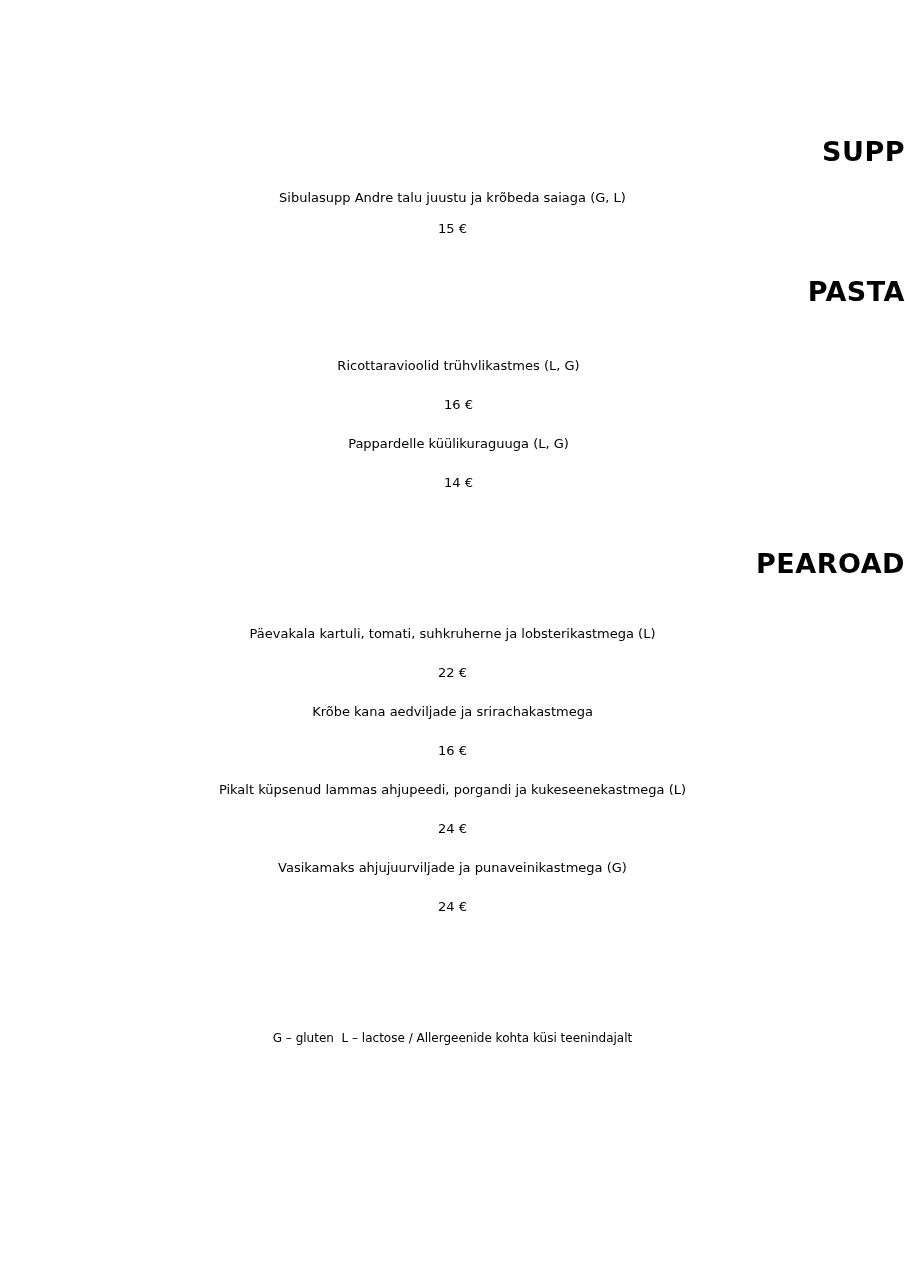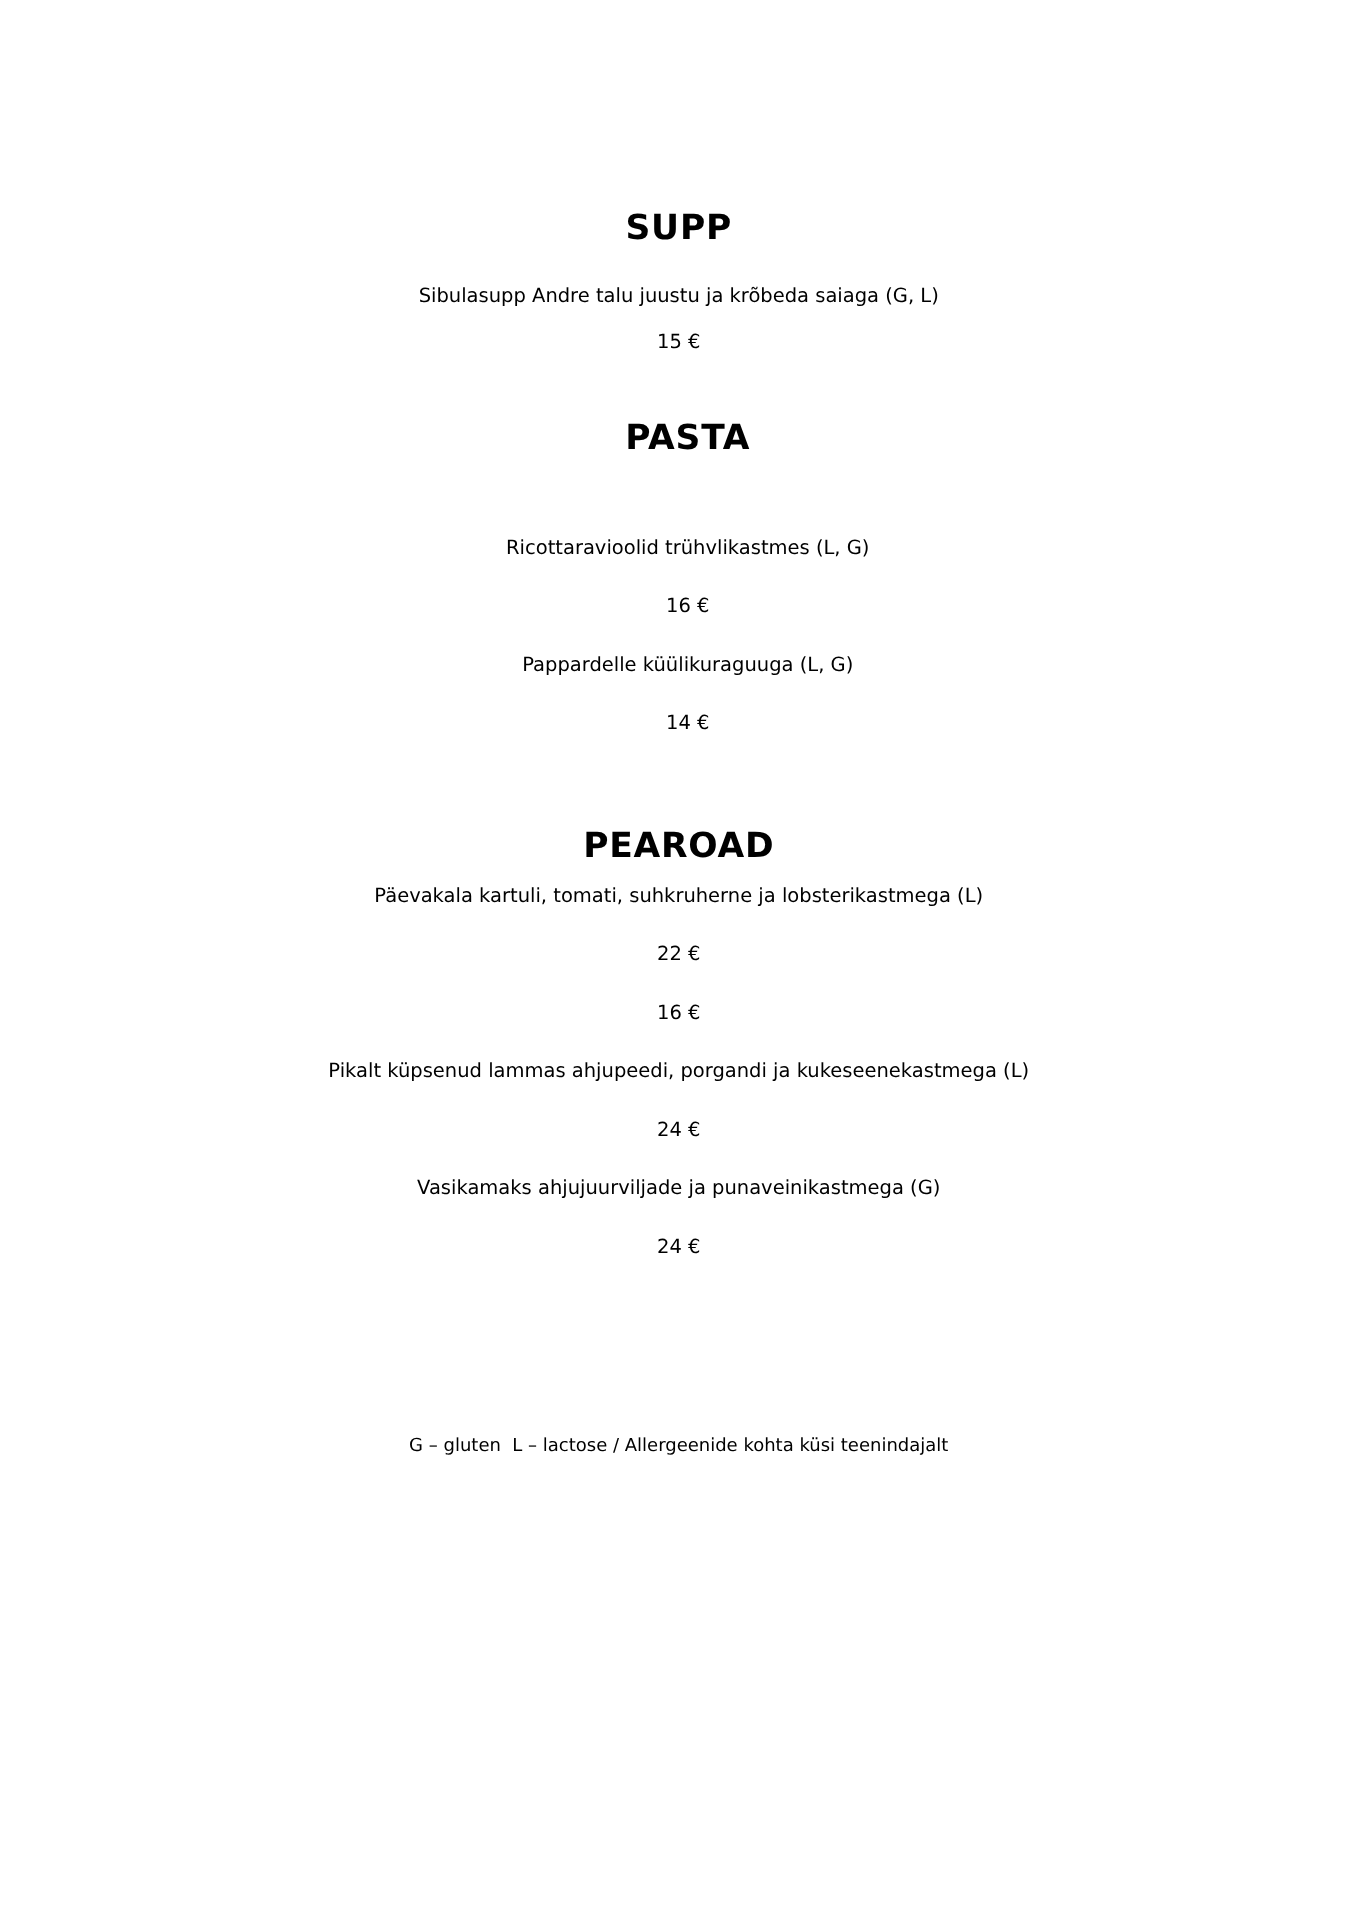--- a/index.html
+++ b/index.html
@@ -12,44 +12,45 @@
     height: 1280px;
     background: #ffffff;
     color: #000000;
     font-family: "DejaVu Sans", "Liberation Sans", sans-serif;
     text-align: center;
     box-sizing: border-box;
     padding-top: 138px;
     overflow: hidden;
   }
   .section-title {
-    font-size: 23px;
+    font-size: 27px;
     font-weight: bold;
     line-height: 28px;
     margin: 0;
     letter-spacing: 0.5px;
+    text-align: right;
   }
   .item-name, .item-price {
     font-size: 13px;
   }
   .section-supp .item-name,
   .section-supp .item-price {
     line-height: 31px;
   }
   .section-pasta .item-name,
   .section-pasta .item-price,
   .section-pearoad .item-name,
   .section-pearoad .item-price {
     line-height: 39px;
   }
   .section-supp .section-title { margin-bottom: 16px; }
   .section-pasta { margin-top: 34px; padding-left: 12px; }
   .section-pasta .section-title { margin-bottom: 40px; }
   .section-pearoad { margin-top: 48px; }
-  .section-pearoad .section-title { }
+  .section-pearoad .section-title { margin-bottom: 36px; }
   .legend {
     margin-top: 100px;
     font-size: 12px;
     line-height: 24px;
     white-space: pre-wrap;
   }
 </style>
 </head>
 <body>
 
@@ -80,20 +81,21 @@
   </section>
 
   <section class="menu-section section-pearoad">
     <h2 class="section-title">PEAROAD</h2>
     <div class="section-items">
       <div class="menu-item">
         <div class="item-name">Päevakala kartuli, tomati, suhkruherne ja lobsterikastmega (L)</div>
         <div class="item-price">22 €</div>
       </div>
       <div class="menu-item">
+        <div class="item-name">Krõbe kana aedviljade ja srirachakastmega</div>
         <div class="item-price">16 €</div>
       </div>
       <div class="menu-item">
         <div class="item-name">Pikalt küpsenud lammas ahjupeedi, porgandi ja kukeseenekastmega (L)</div>
         <div class="item-price">24 €</div>
       </div>
       <div class="menu-item">
         <div class="item-name">Vasikamaks ahjujuurviljade ja punaveinikastmega (G)</div>
         <div class="item-price">24 €</div>
       </div>

